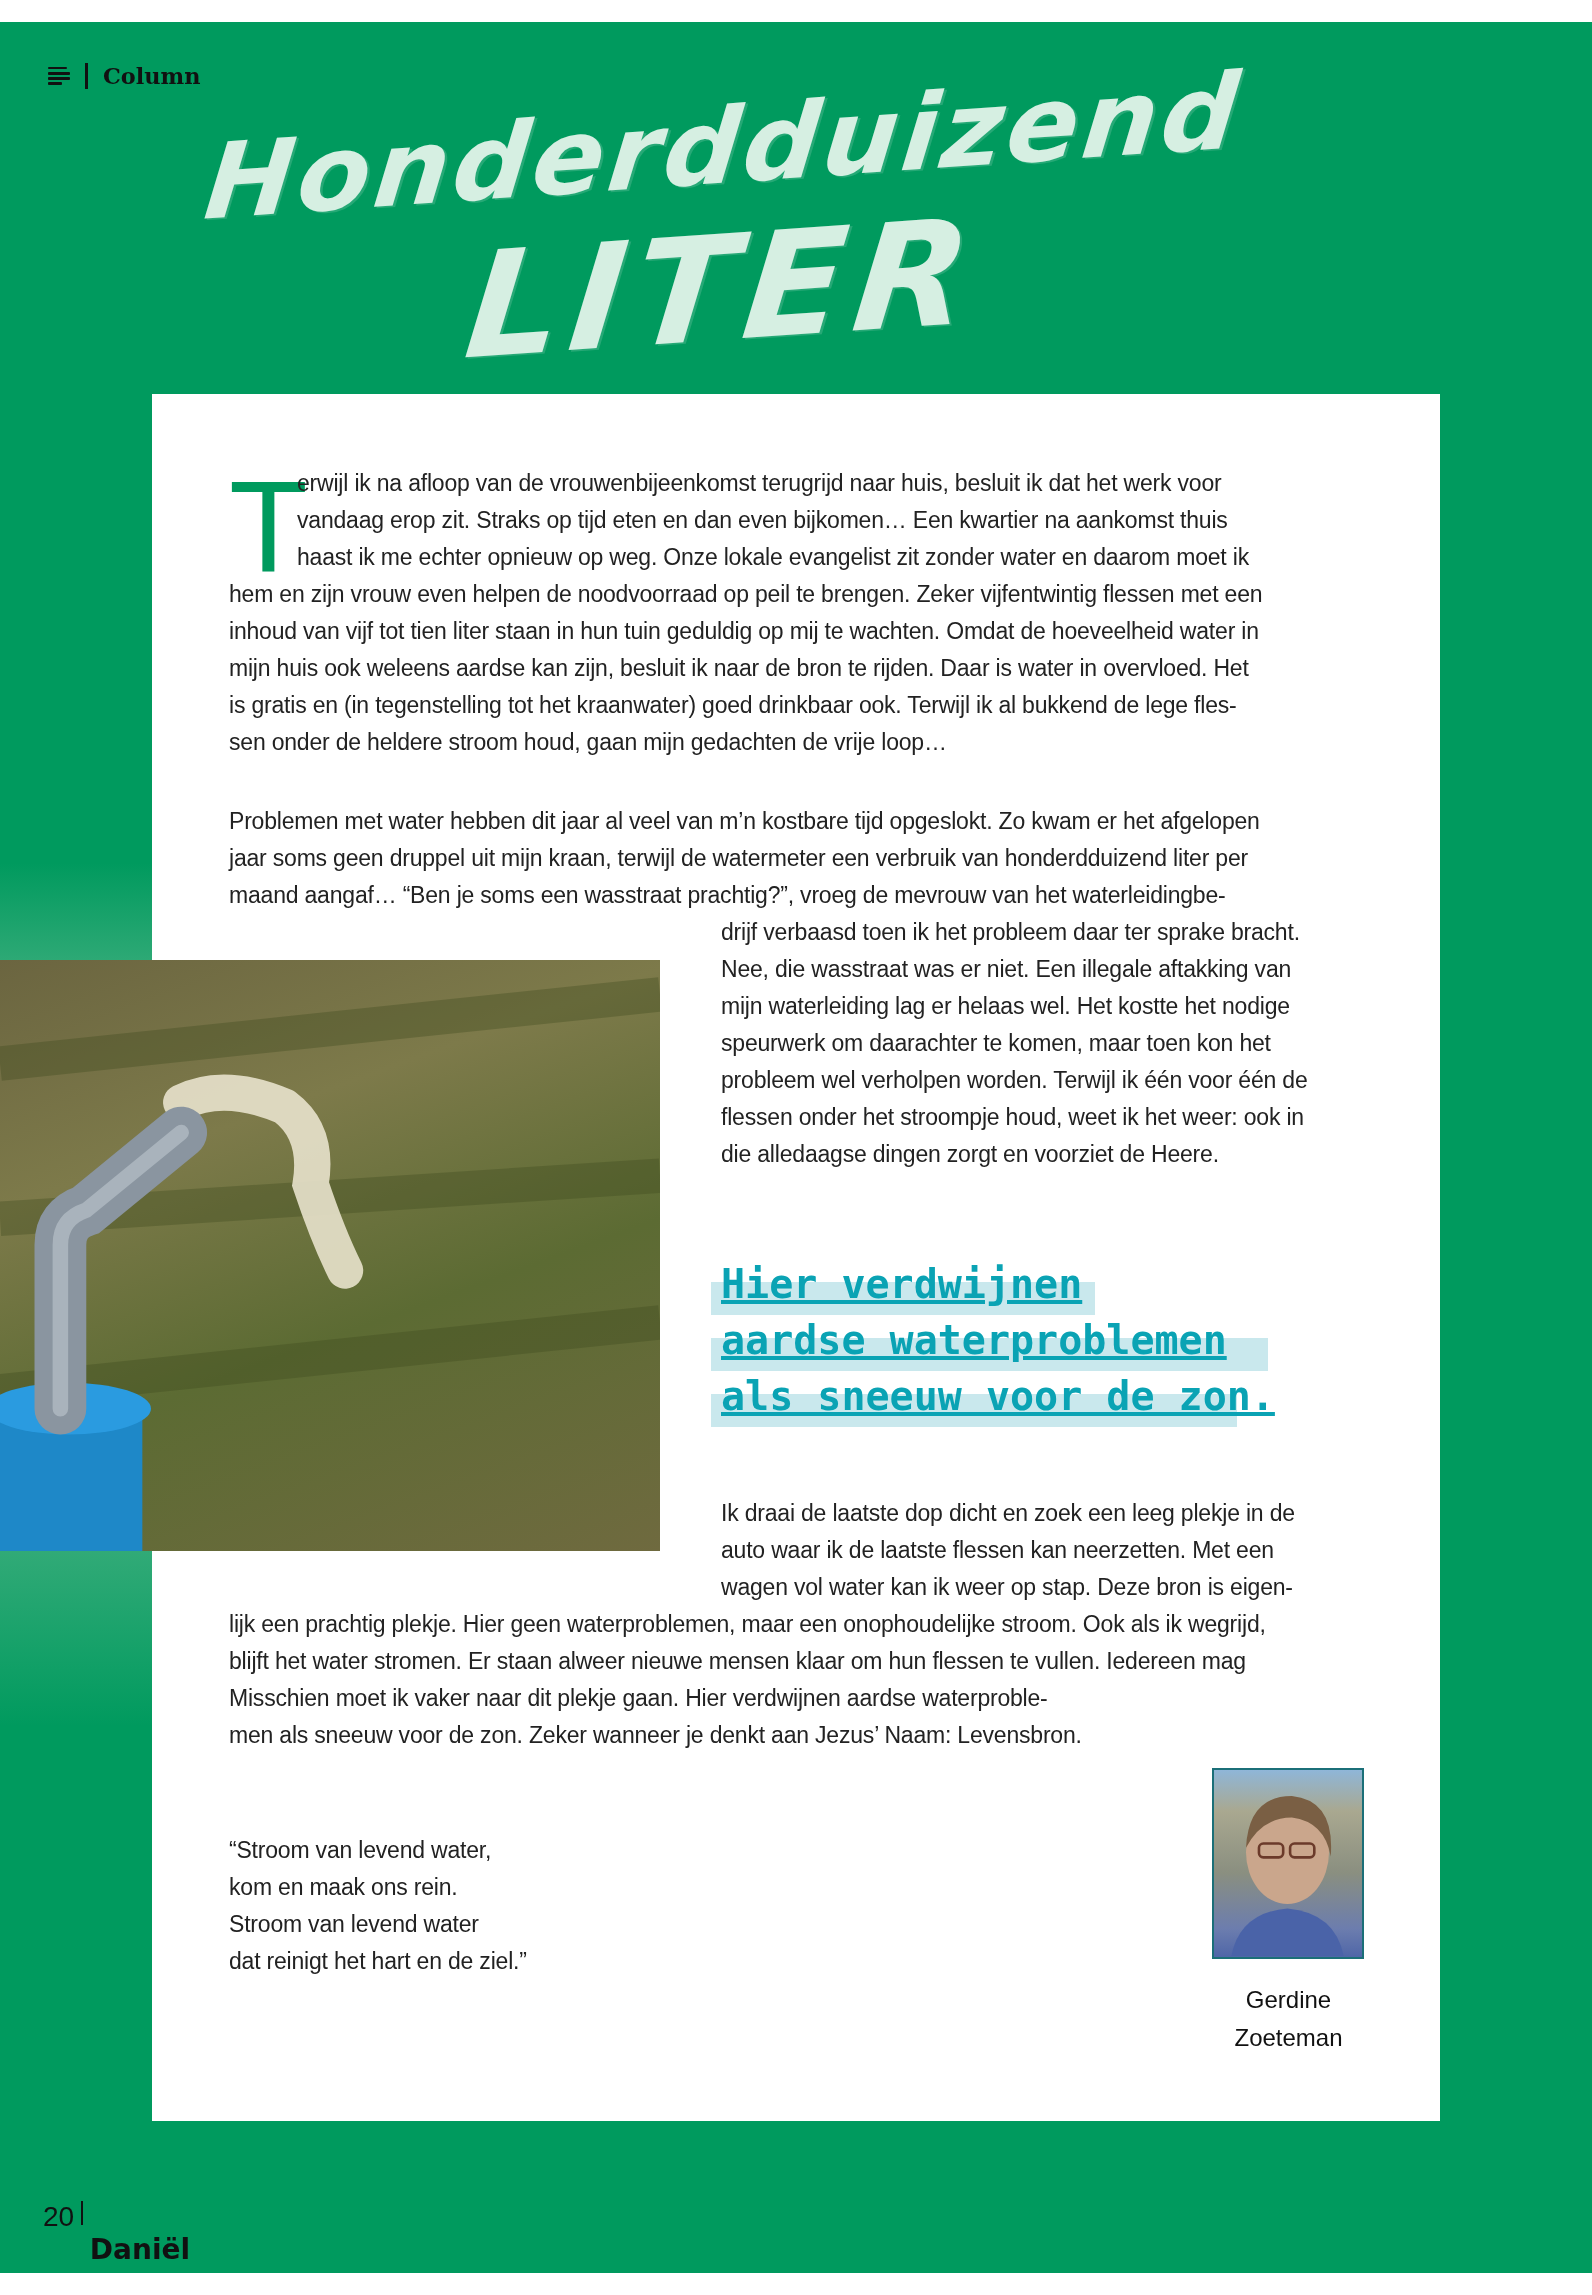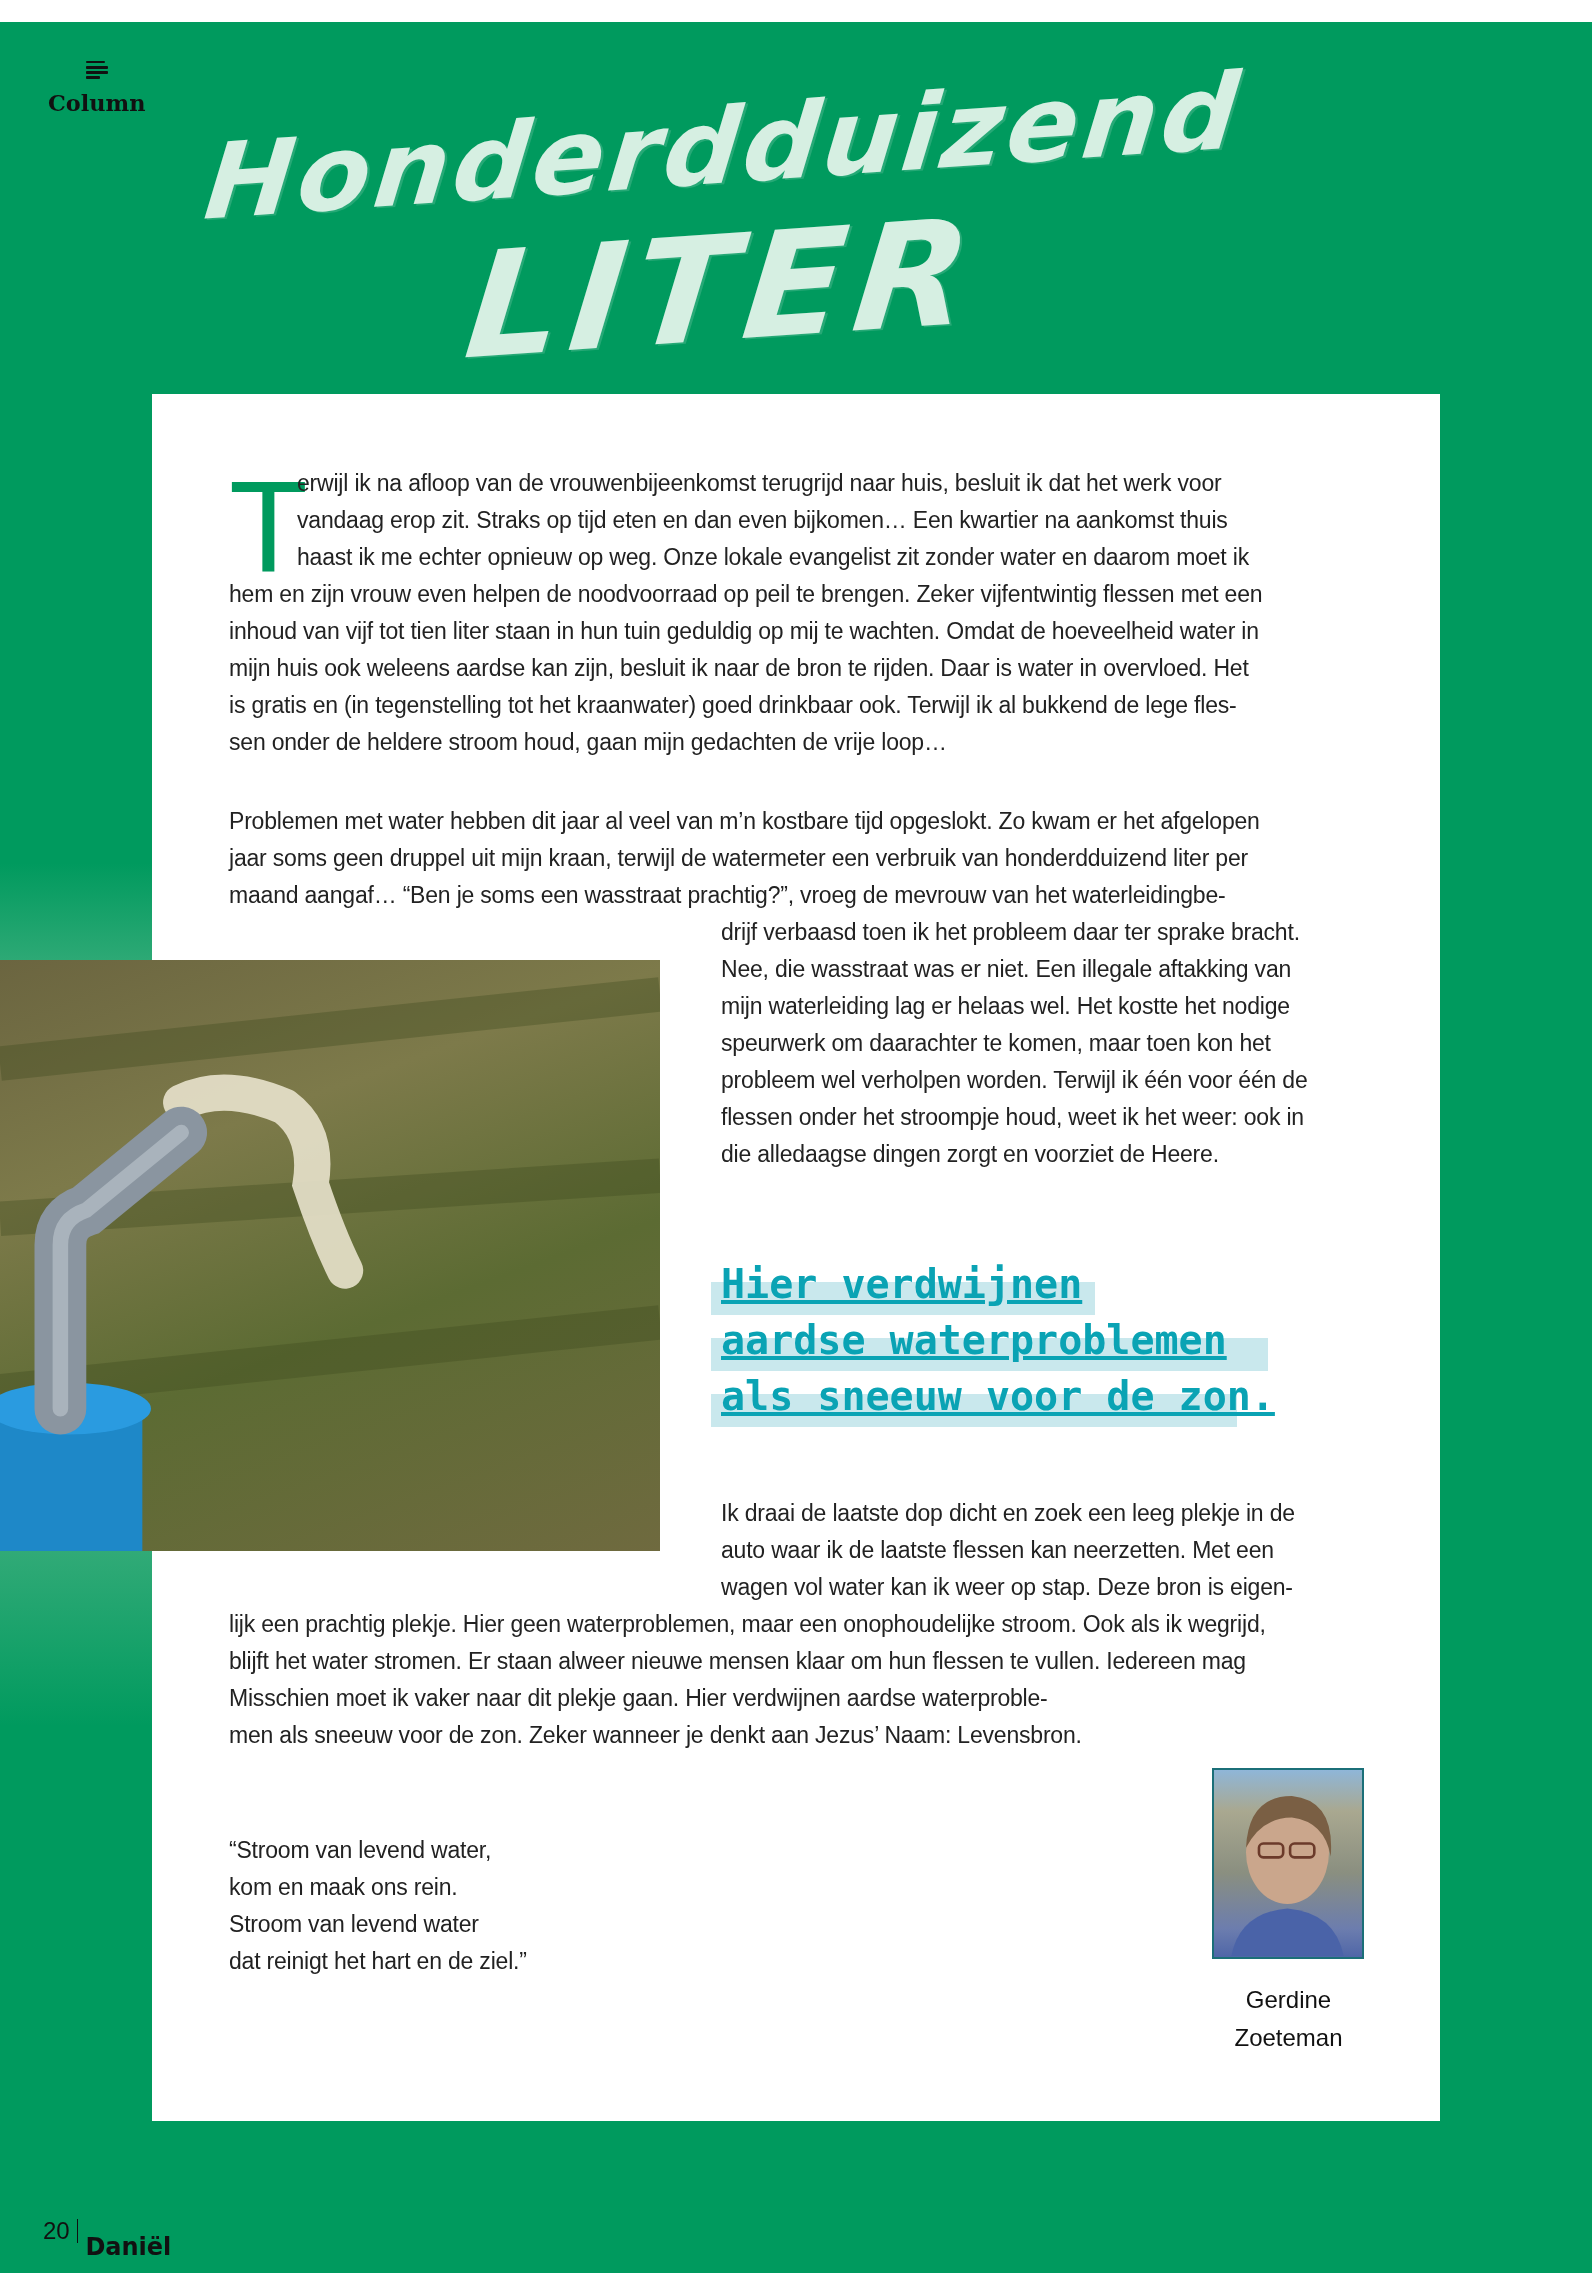--- a/index.html
+++ b/index.html
@@ -12,21 +12,21 @@
       position: absolute; left: 0; top: 21.6px; width: 1592px; height: 2251px;
       background: #009a5e;
     }
     .left-fade {
       position: absolute; left: 0; top: 863px; width: 152px; height: 863px;
       background: linear-gradient(180deg, rgba(110,190,150,0) 0%, rgba(110,190,150,0.55) 15%, rgba(110,190,150,0.55) 75%, rgba(110,190,150,0) 100%);
     }
     .section-label {
       position: absolute; left: 48px; top: 60px; height: 31px;
       display: flex; align-items: center; gap: 15px;
-      font-family: "DejaVu Serif", serif; font-weight: bold; font-size: 22.4px; color: #111; flex-direction: column;
+      font-family: "DejaVu Serif", serif; font-weight: bold; font-size: 22.4px; color: #111;
     }
     .menu-icon { display: inline-block; width: 22.4px; height: 19px; position: relative; }
     .menu-icon i { position: absolute; left: 0; height: 2.6px; background: #111; border-radius: 0.9px; }
     .menu-icon i:nth-child(1) { top: 0.9px; width: 19px; }
     .menu-icon i:nth-child(2) { top: 6px; width: 22.4px; }
     .menu-icon i:nth-child(3) { top: 11.2px; width: 22.4px; }
     .menu-icon i:nth-child(4) { top: 16.4px; width: 14px; }
     .sep-bar { display: inline-block; width: 2.6px; height: 26px; background: #111; }
 
     .title-1, .title-2 {
@@ -71,22 +71,22 @@
     .portrait {
       position: absolute; left: 1212px; top: 1768px; width: 152px; height: 191px;
       border: 2.6px solid #1b6f78; box-sizing: border-box; overflow: hidden;
       background: linear-gradient(180deg, #8fb6d8 0%, #a9a890 22%, #8a8f80 55%, #6c7dae 85%, #4f66a8 100%);
     }
     .author-name {
       position: absolute; left: 1191px; top: 1981px; width: 195px; text-align: center;
       font-family: Liberation Sans, sans-serif; font-size: 24px; line-height: 38px; color: #111;
     }
     .footer {
-      position: absolute; left: 43px; top: 2201px; display: flex; align-items: center; gap: 7px;
-      font-size: 24px; color: #111;
+      position: absolute; left: 43px; top: 2201px; display: flex; align-items: flex-start; gap: 7px;
+      font-size: 28px; color: #111;
     }
     .footer .page-num { font-family: "Liberation Sans", sans-serif; }
     .footer .sep-bar { height: 24px; width: 1.7px; }
     .footer .mag { font-family: "DejaVu Sans", sans-serif; font-weight: bold; margin-top: 32px; }
   </style>
 </head>
 <body>
 
 <div class="green-bg"></div>
 <div class="left-fade"></div>

